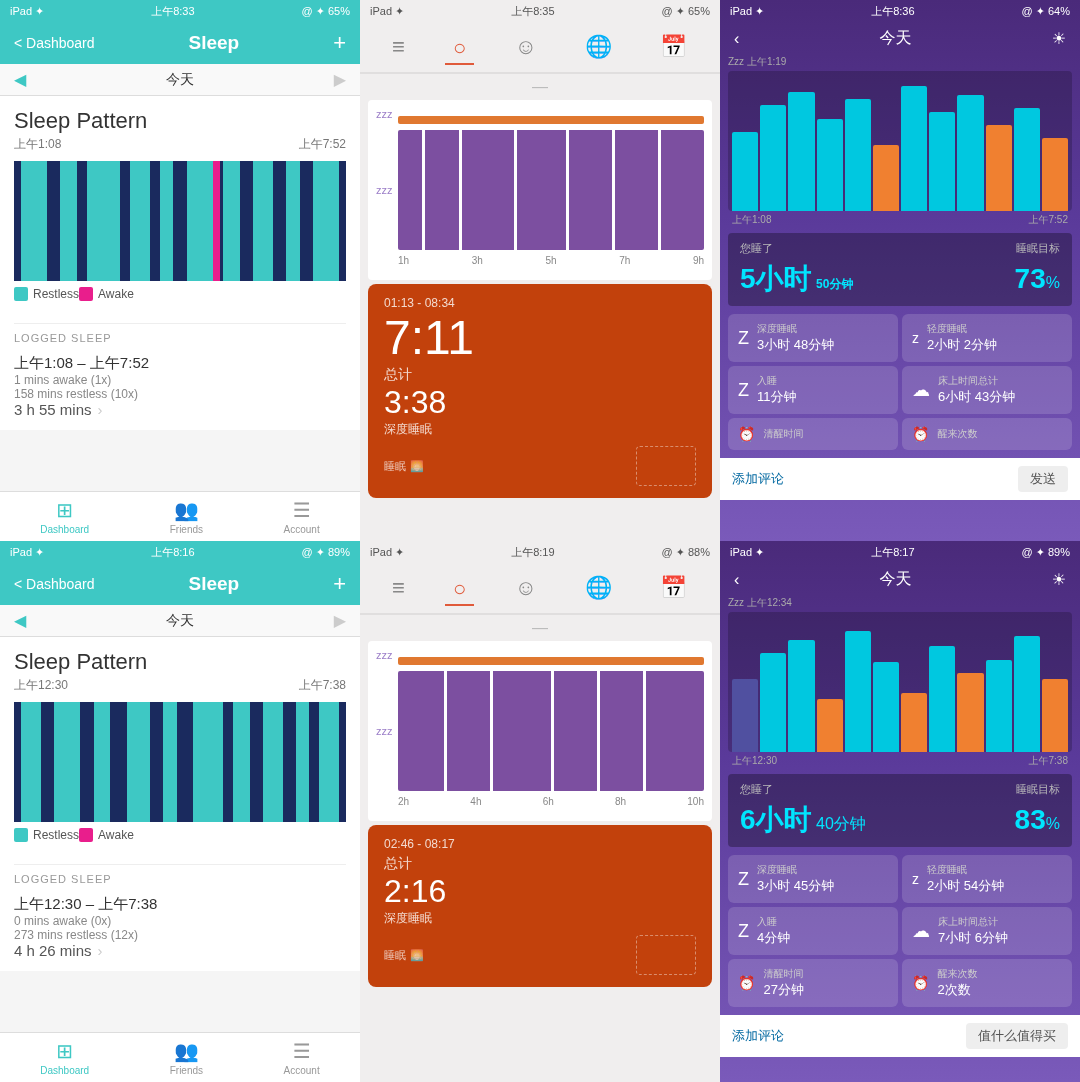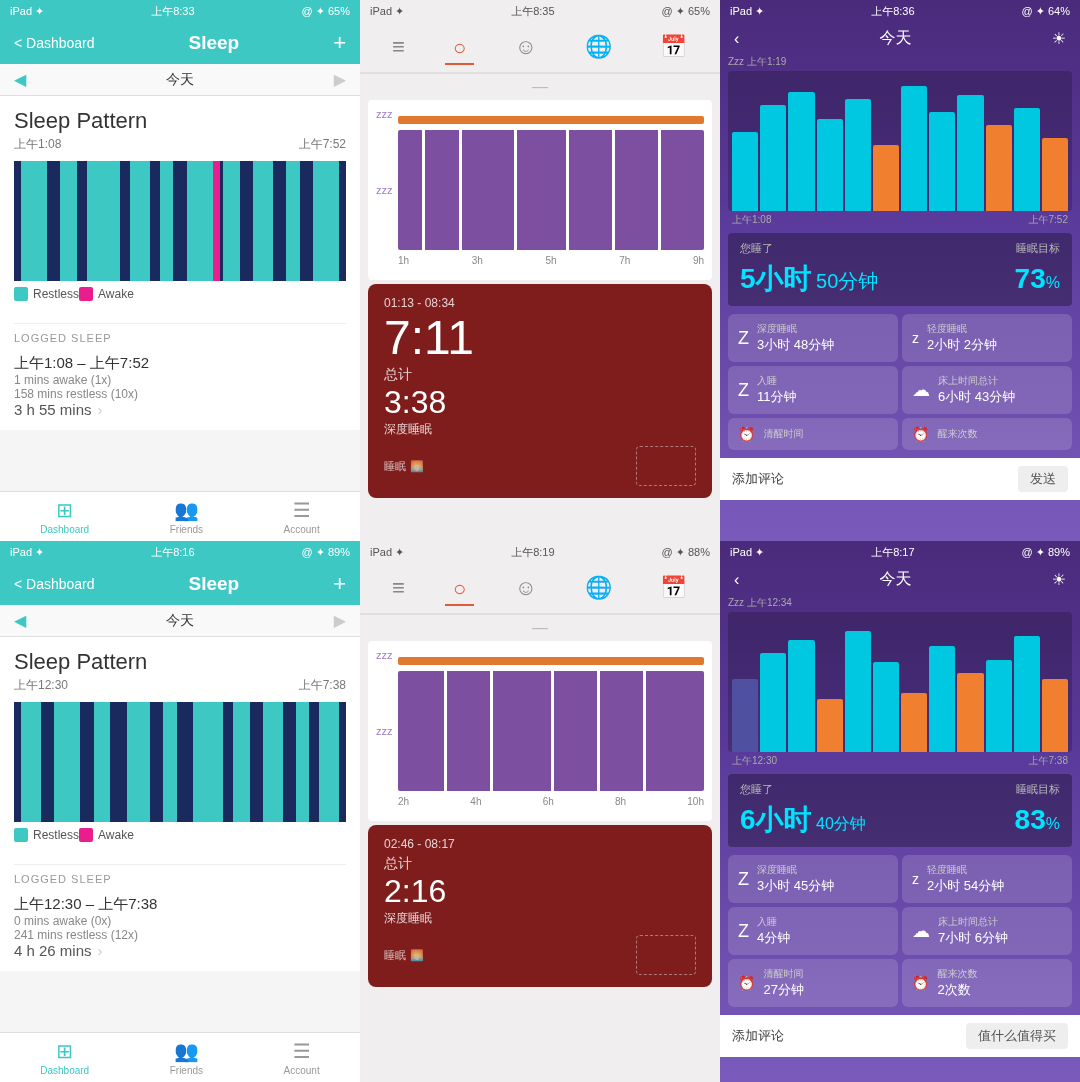--- a/index.html
+++ b/index.html
@@ -38,41 +38,41 @@
 
     
     .p2 { background: #f0eeee; display: flex; flex-direction: column; }
     .p2-status { background: #f0eeee; color: #555; font-size: 11px; padding: 4px 10px; display: flex; justify-content: space-between; align-items: center; height: 22px; }
     .p2-nav { background: #f0eeee; display: flex; justify-content: space-around; align-items: center; padding: 8px; border-bottom: 2px solid #e0dede; }
     .p2-nav-icon { font-size: 22px; color: #888; padding: 4px 8px; }
     .p2-nav-icon.active { color: #e05a3a; border-bottom: 2px solid #e05a3a; margin-bottom: -2px; }
     .jawbone-chart-area { flex: 1; background: white; margin: 8px; border-radius: 4px; display: flex; flex-direction: column; padding: 10px; position: relative; overflow: hidden; }
     .zzz-label { font-size: 11px; color: #9b7ec8; position: absolute; top: 8px; left: 8px; }
     .zzz-label2 { font-size: 11px; color: #9b7ec8; position: absolute; top: 50%; left: 8px; transform: translateY(-50%); }
-    .jawbone-info-card { background: #7f1d1d; margin: 0 8px 8px; border-radius: 8px; padding: 12px 16px; color: white; }
+    .jawbone-info-card { background: #c2410c; margin: 0 8px 8px; border-radius: 8px; padding: 12px 16px; color: white; }
     .jb-card-time { font-size: 12px; color: rgba(255,255,255,0.8); margin-bottom: 4px; }
     .jb-card-main { font-size: 48px; font-weight: 200; line-height: 1; }
     .jb-card-total { font-size: 14px; color: rgba(255,255,255,0.8); margin-top: 4px; }
     .jb-card-deep { font-size: 32px; font-weight: 200; }
     .jb-card-deep-label { font-size: 12px; color: rgba(255,255,255,0.8); }
     .jb-card-footer { font-size: 11px; color: rgba(255,255,255,0.7); margin-top: 8px; display: flex; align-items: center; gap: 4px; }
 
     
     .p3 { background: linear-gradient(180deg, #4a2a7a 0%, #5a3a9a 40%, #6a4aaa 70%, #7a5aba 100%); display: flex; flex-direction: column; color: white; }
     .p3-status { font-size: 11px; padding: 4px 10px; display: flex; justify-content: space-between; align-items: center; height: 22px; color: white; }
     .p3-nav { padding: 6px 14px; display: flex; align-items: center; }
     .p3-nav .back-arrow { font-size: 16px; color: white; }
     .p3-nav .title { font-size: 16px; color: white; text-align: center; flex: 1; }
     .p3-stats-grid { display: grid; grid-template-columns: 1fr 1fr; gap: 4px; margin: 4px 8px; }
     .p3-stat-cell { background: rgba(255,255,255,0.15); border-radius: 6px; padding: 8px 10px; display: flex; align-items: center; gap: 8px; }
     .p3-stat-icon { font-size: 18px; }
     .p3-stat-text .label { font-size: 10px; color: #ccc; }
     .p3-stat-text .value { font-size: 13px; color: white; font-weight: 500; }
     .p3-comment-bar { background: white; margin: 4px 0 0; padding: 8px 12px; display: flex; justify-content: space-between; align-items: center; }
-    .p3-comment-input { color: #404040; font-size: 13px; flex: 1; }
+    .p3-comment-input { color: #0369a1; font-size: 13px; flex: 1; }
     .p3-send-btn { color: #555; font-size: 13px; background: #eee; padding: 4px 12px; border-radius: 4px; }
 
     
     
 
     
     
 
     
     
@@ -250,21 +250,21 @@
     </div>
   </div>
   <div style="background:rgba(0,0,0,0.3); margin:4px 8px; border-radius:4px; padding:8px 12px;">
     <div style="display:flex; justify-content:space-between; font-size:11px; color:#bbb; margin-bottom:4px;">
       <span>您睡了</span>
       <span>睡眠目标</span>
     </div>
     <div style="display:flex; justify-content:space-between; align-items:baseline;">
       <div>
         <span style="font-size:28px; font-weight:700; color:#00e5ff;">5小时</span>
-        <span style="font-size:20px; color:#00e5ff;">50分钟</span>
+        <span style="font-size:12px; color:#00e5ff;font-weight:bold;">50分钟</span>
       </div>
       <div>
         <span style="font-size:28px; font-weight:700; color:#00e5ff;">73</span><span style="font-size:16px; color:#00e5ff;">%</span>
       </div>
     </div>
   </div>
   <div class="p3-stats-grid">
     <div class="p3-stat-cell">
       <span class="p3-stat-icon">Z</span>
       <div class="p3-stat-text">
@@ -358,21 +358,21 @@
         <span>Awake</span>
       </div>
     </div>
   </div>
   <div class="logged-sleep-section">
     <div class="logged-sleep-label">LOGGED SLEEP</div>
     <div class="sleep-entry">
       <div class="sleep-entry-left">
         <div class="entry-time">上午12:30 – 上午7:38</div>
         <div class="entry-detail">0 mins awake (0x)</div>
-        <div class="entry-detail">241 mins restless (12x)</div>
+        <div class="entry-detail">273 mins restless (12x)</div>
       </div>
       <div class="sleep-entry-right">
         <span>4 h 26 mins</span>
         <span class="chevron">›</span>
       </div>
     </div>
   </div>
   <div class="bottom-tab-bar">
     <div class="tab-item">
       <span class="tab-icon">⊞</span>

